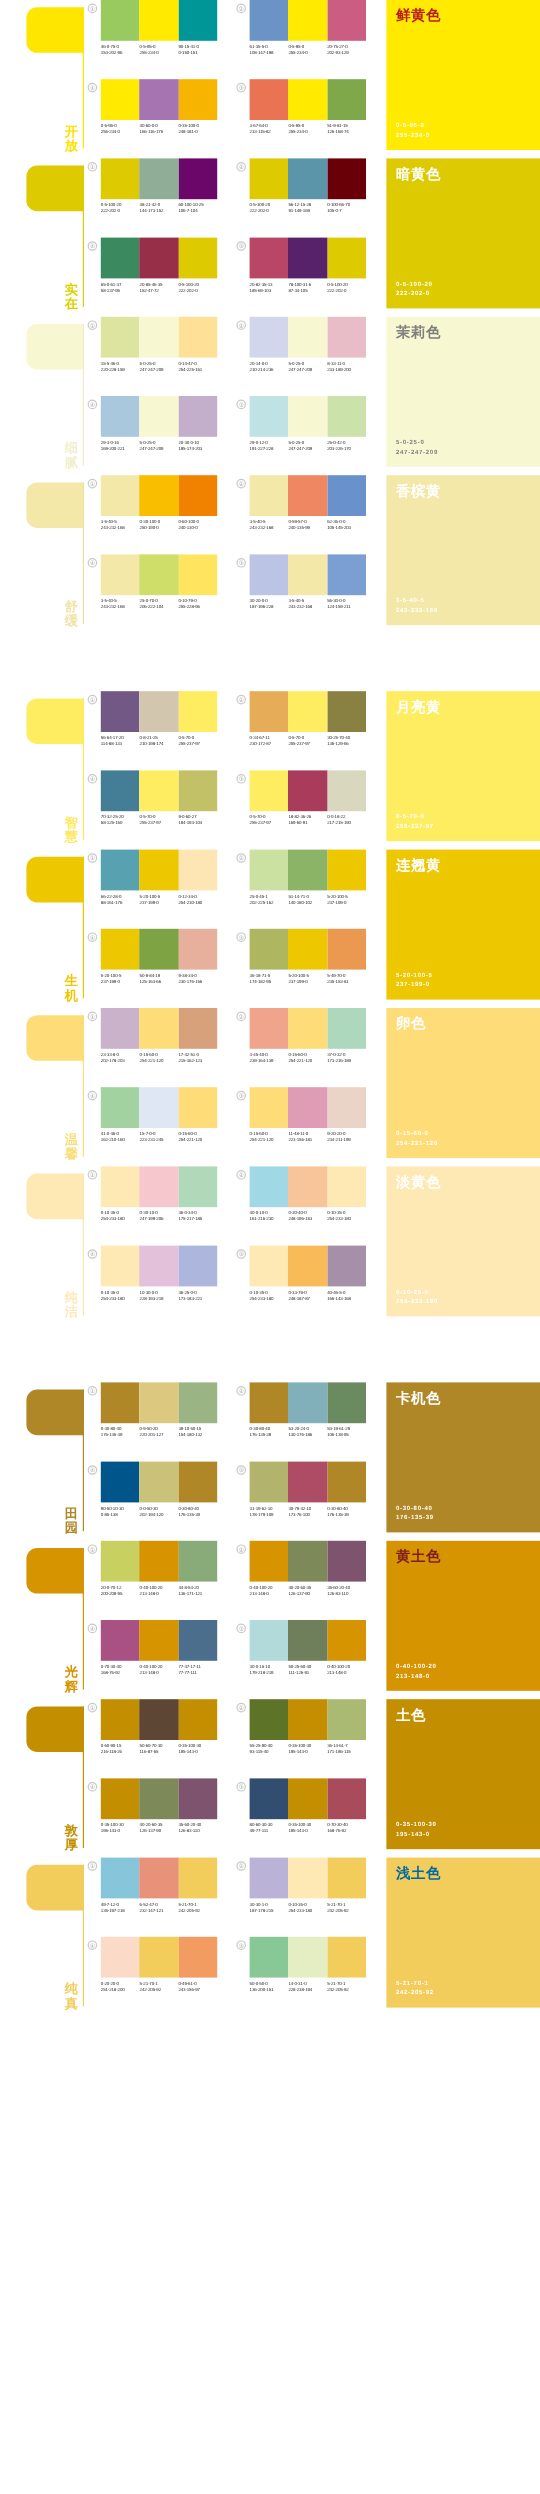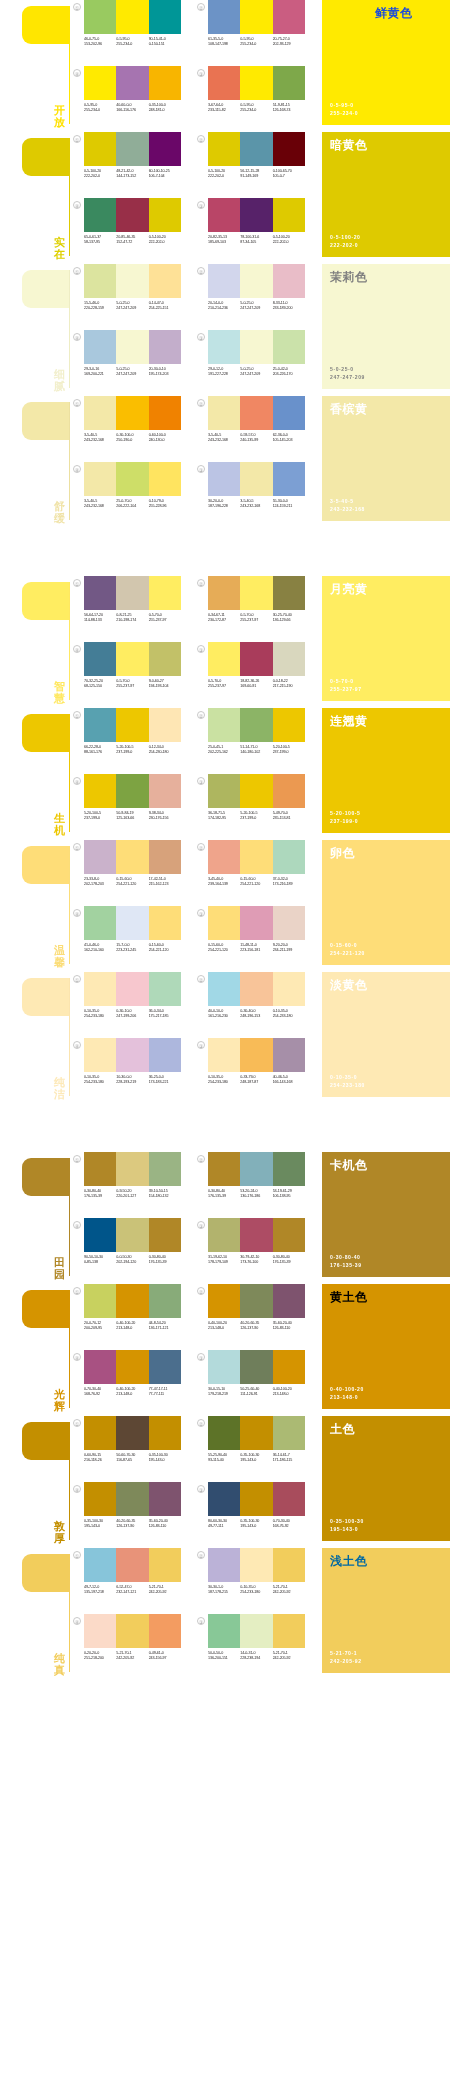--- a/index.html
+++ b/index.html
@@ -224,21 +224,21 @@
                 </div>
                 <div>
                   <div class="cmyk">51-9-81-15</div>
                   <div class="rgb">126-168-74</div>
                 </div>
               </div>
             </div>
           </div>
         </div>
         <div class="grp-panel" style="background: rgb(255, 234, 0);">
-          <div class="panel-name" style="color: #1d4ed8; margin-left: 45px;">鲜黄色</div>
+          <div class="panel-name" style="color: #b91c1c;">鲜黄色</div>
           <div class="panel-code" style="color: rgb(255, 255, 255);">
             <div>0-5-95-0</div>
             <div>255-234-0</div>
           </div>
         </div>
       </div>
       <div class="group">
         <div class="grp-left">
           <div class="grp-chip" style="background: rgb(222, 202, 0);"></div>
           <div class="grp-rule" style="background: rgb(222, 202, 0);"></div>
@@ -1229,21 +1229,21 @@
                 </div>
                 <div>
                   <div class="cmyk">0-40-100-20</div>
                   <div class="rgb">213-148-0</div>
                 </div>
               </div>
             </div>
           </div>
         </div>
         <div class="grp-panel" style="background: rgb(213, 148, 0);">
-          <div class="panel-name" style="color: #000000;">黄土色</div>
+          <div class="panel-name" style="color: #7f1d1d;">黄土色</div>
           <div class="panel-code" style="color: rgb(255, 255, 255);">
             <div>0-40-100-20</div>
             <div>213-148-0</div>
           </div>
         </div>
       </div>
       <div class="group">
         <div class="grp-left">
           <div class="grp-chip" style="background: rgb(195, 143, 0);"></div>
           <div class="grp-rule" style="background: rgb(195, 143, 0);"></div>

